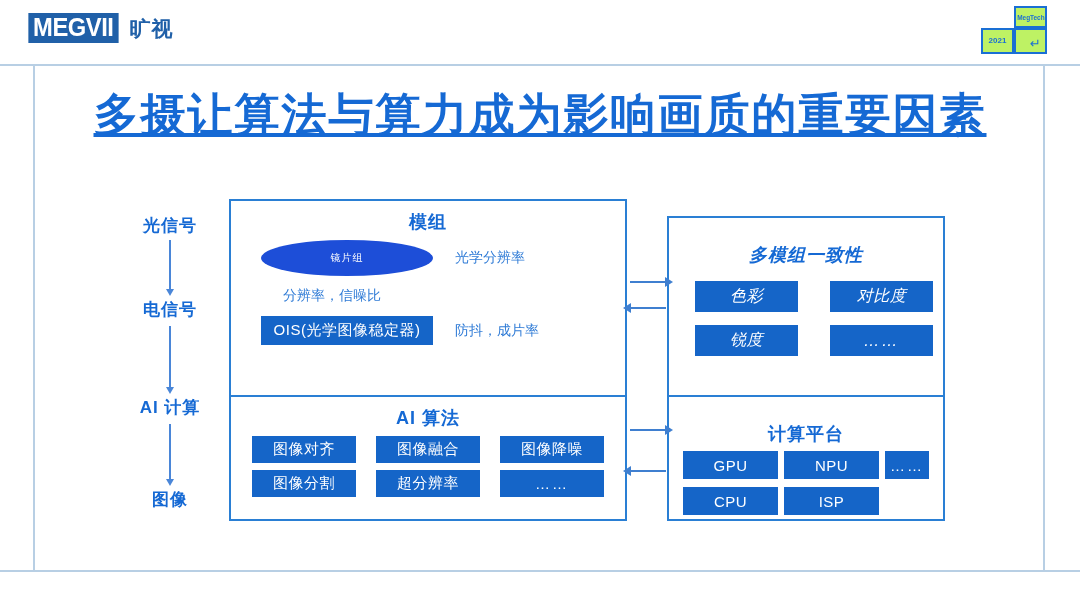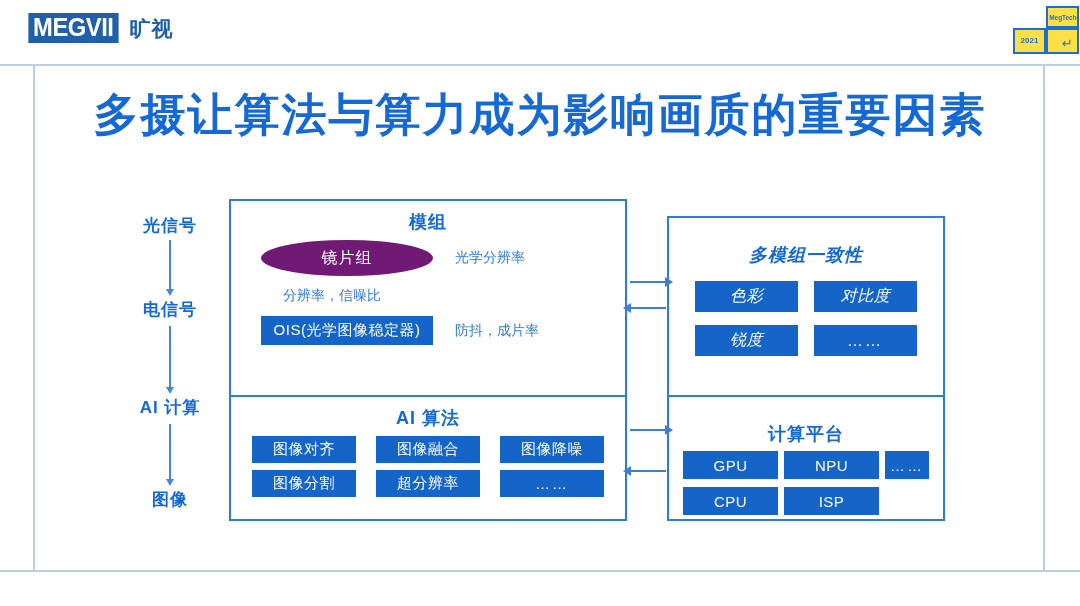--- a/index.html
+++ b/index.html
@@ -52,22 +52,21 @@
   
   .badge {
     position: absolute;
     left: 981px; top: 6px;
     width: 66px; height: 48px;
   }
   .badge-cell {
     position: absolute;
     border: 2px solid #1a6fd4;
     box-sizing: border-box;
-    background: #fde047;
-    margin-left: 32px;
+    background: #bef264;
   }
   .badge-top-right {
     left: 33px; top: 0;
     width: 33px; height: 22px;
     display: flex; align-items: center; justify-content: center;
   }
   .badge-bot-left {
     left: 0; top: 22px;
     width: 33px; height: 26px;
     display: flex; align-items: center; justify-content: center;
@@ -111,20 +110,21 @@
     position: absolute;
     left: 0; top: 90px;
     width: 1080px;
     text-align: center;
     color: #1569d4;
     font-size: 45px;
     font-weight: bold;
     letter-spacing: 2px;
     line-height: 1.1;
     font-family: "Liberation Sans", "DejaVu Sans", sans-serif;
+    text-decoration: underline;
   }
 
   
   .flow-col {
     position: absolute;
     left: 120px; top: 200px;
     width: 100px;
     height: 320px;
   }
   .flow-label {
@@ -203,26 +203,26 @@
   .mod-row {
     display: flex;
     align-items: center;
     margin-top: 8px;
     padding-left: 30px;
   }
   .mod-ellipse {
     width: 172px;
     height: 36px;
     border-radius: 50%;
-    background: #701a75;
+    background: #1d4ed8;
     color: #ffffff;
     display: flex;
     align-items: center;
     justify-content: center;
-    font-size: 16px;
+    font-size: 10px;
     letter-spacing: 1px;
   }
   .mod-chip {
     width: 172px;
     height: 29px;
   }
   .mod-note {
     color: #2f7bd6;
     font-size: 14px;
     margin-left: 22px;
@@ -231,21 +231,21 @@
   .mod-row.r1 { margin-top: 6px; }
   .mod-row.r2 { margin-top: 11px; }
   .mod-row.r3 { margin-top: 11px; }
 
   
   .multi-grid {
     margin: 14px auto 4px auto;
     width: 222px;
     display: grid;
     grid-template-columns: 103px 103px;
-    gap: 13px 16px;
+    gap: 13px 32px;
   }
   .multi-grid .chip { height: 31px; font-size: 16px; }
 
   
   .algo-grid {
     margin: 6px auto 0 auto;
     width: 352px;
     display: grid;
     grid-template-columns: 104px 104px 104px;
     gap: 7px 20px;

